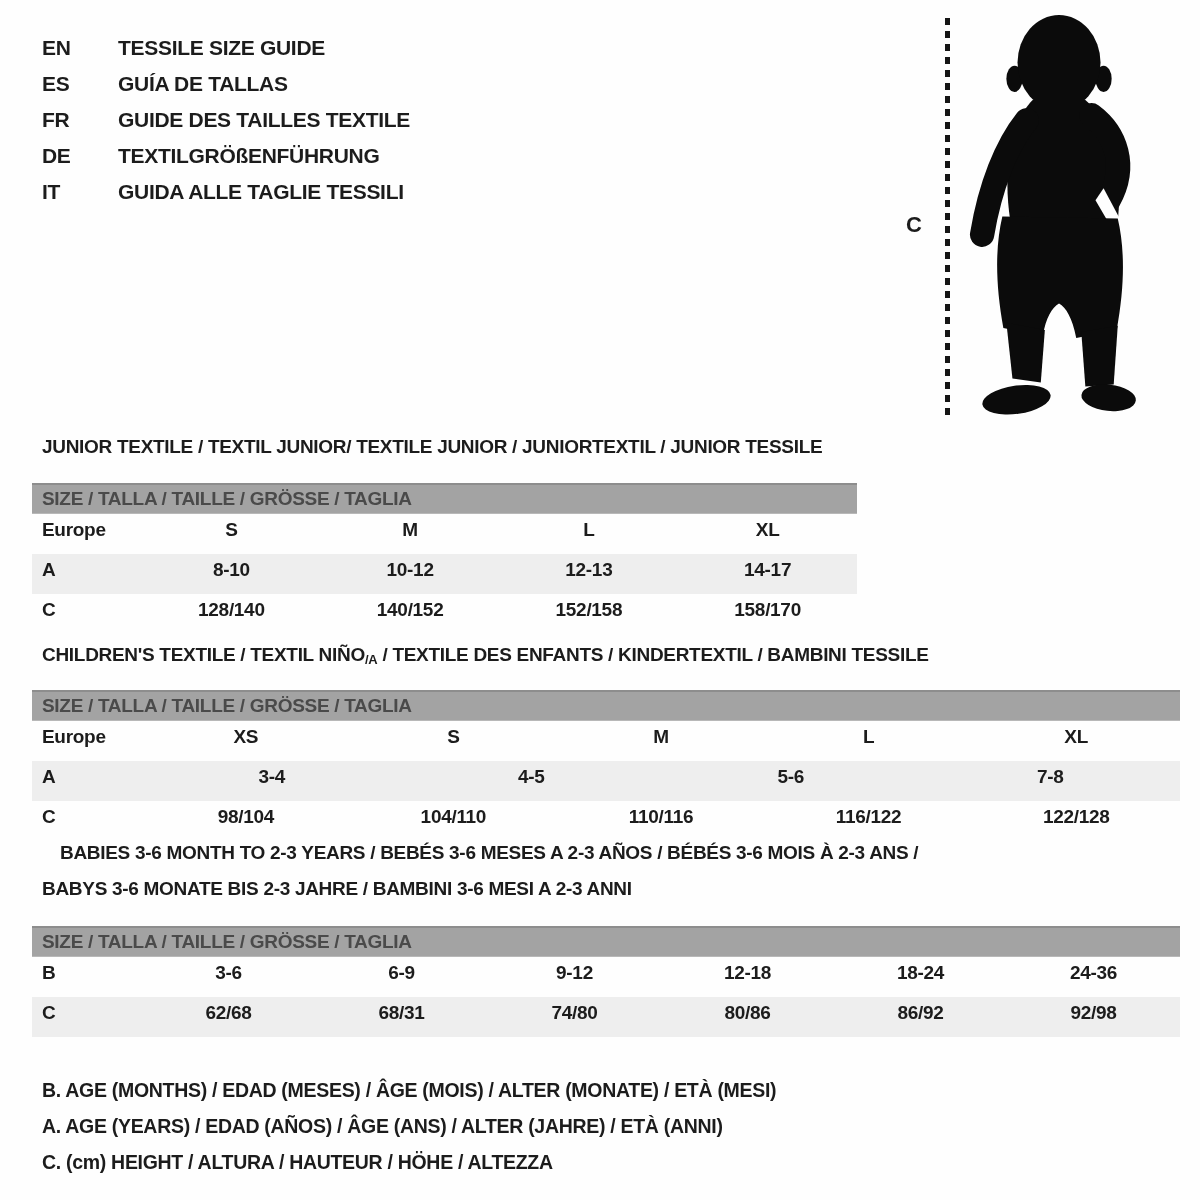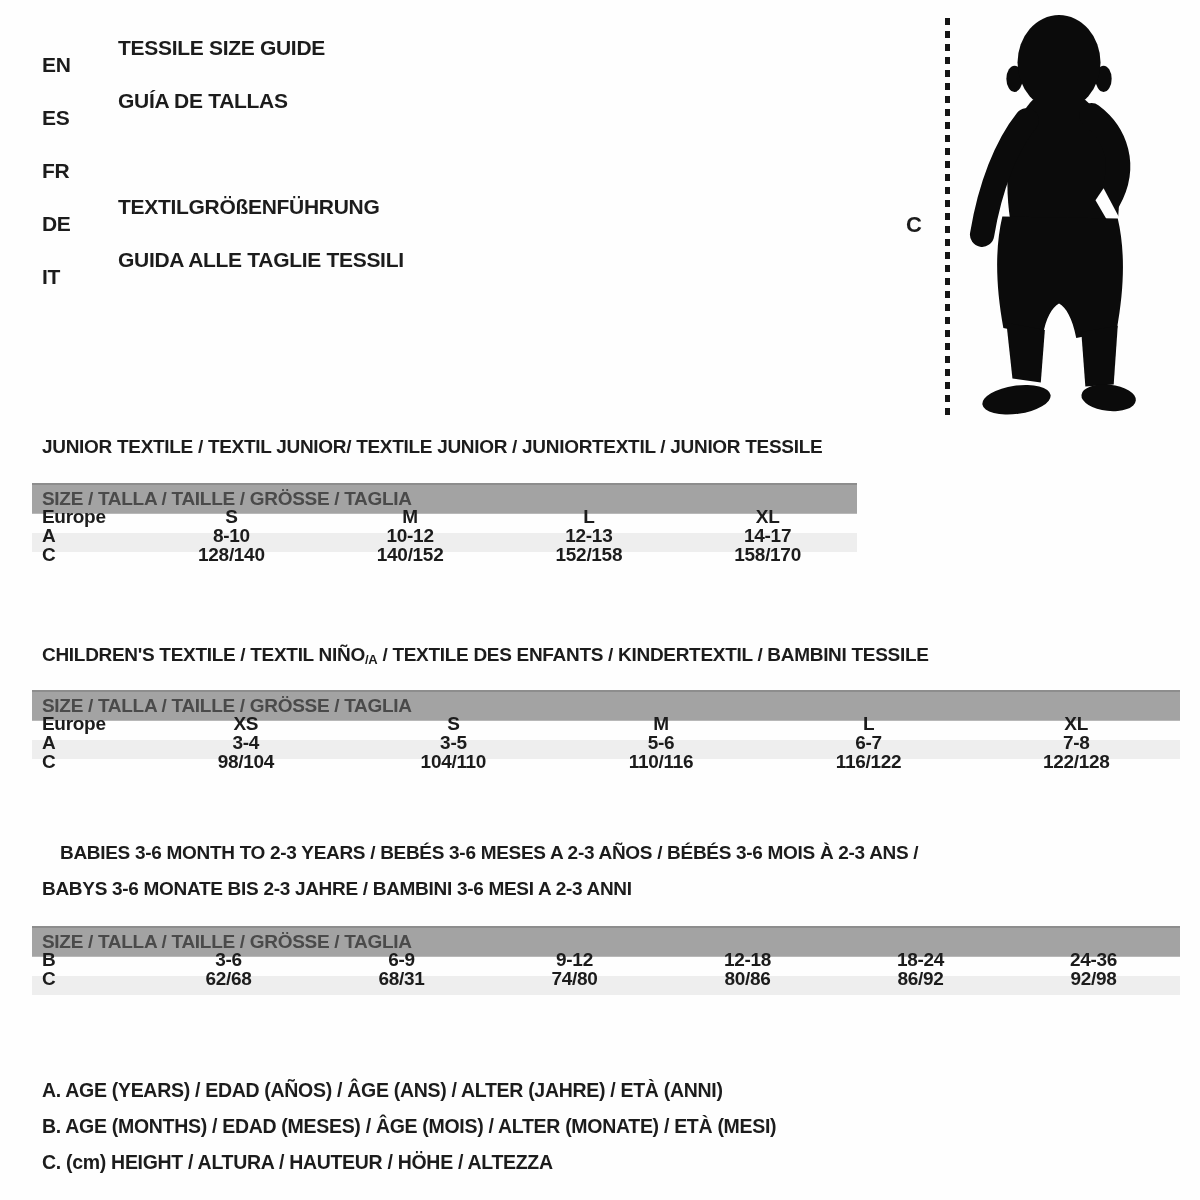--- a/index.html
+++ b/index.html
@@ -3,21 +3,21 @@
 <meta charset="utf-8">
 <style>
   html,body{margin:0;padding:0;background:#ffffff;}
   #page{
     position:relative;width:1200px;height:1200px;background:#fefefe;overflow:hidden;
     font-family:"Liberation Sans",sans-serif;font-weight:700;color:#1c1c1c;letter-spacing:-0.3px;
   }
   
   .languages{position:absolute;top:30px;left:42px;}
   .lang-row{display:flex;line-height:36px;font-size:21px;}
-  .lang-code{width:76px;margin-top:17px;}
+  .lang-code{width:76px;}
   
   .c-label{position:absolute;left:906px;top:212px;font-size:22px;}
   .dash-line{
     position:absolute;left:945px;top:18px;width:5px;height:398px;
     background:repeating-linear-gradient(to bottom,#151515 0 7px,transparent 7px 13px);
   }
   .silhouette{position:absolute;left:962px;top:14px;}
   
   .section-title{position:absolute;left:42px;font-size:19px;white-space:nowrap;}
   #junior-title{top:436px;}
@@ -28,21 +28,21 @@
   
   .size-table{position:absolute;left:32px;}
   #junior-table{top:483px;width:825px;}
   #children-table{top:690px;width:1148px;}
   #babies-table{top:926px;width:1148px;}
   .thead{
     height:28px;line-height:28px;background:#a3a3a3;
     border-top:2px solid #8d8d8d;border-bottom:1px solid #b8b8b8;
     color:#4a4a4a;font-size:19px;padding-left:10px;
   }
-  .trow{display:flex;height:19px;line-height:32px;font-size:19px;align-items:flex-end;}
+  .trow{display:flex;height:40px;line-height:32px;font-size:19px;}
   .trow.alt{background:#eeeeee;}
   .cell-label{width:100px;padding-left:10px;}
   .cell{flex:1;text-align:center;}
   
   .notes{position:absolute;left:42px;top:1072px;font-size:19.5px;line-height:36px;white-space:nowrap;}
 </style>
 </head>
 <body>
 
 <div id="page">
@@ -51,20 +51,21 @@
     <div class="lang-row">
       <span class="lang-code">EN</span>
       <span class="lang-label">TESSILE SIZE GUIDE</span>
     </div>
     <div class="lang-row">
       <span class="lang-code">ES</span>
       <span class="lang-label">GUÍA DE TALLAS</span>
     </div>
     <div class="lang-row">
       <span class="lang-code">FR</span>
+      <span class="lang-label">GUIDE DES TAILLES TEXTILE</span>
     </div>
     <div class="lang-row">
       <span class="lang-code">DE</span>
       <span class="lang-label">TEXTILGRÖßENFÜHRUNG</span>
     </div>
     <div class="lang-row">
       <span class="lang-code">IT</span>
       <span class="lang-label">GUIDA ALLE TAGLIE TESSILI</span>
     </div>
   </div>
@@ -135,23 +136,22 @@
           <div class="cell-label">Europe</div>
           <div class="cell">XS</div>
           <div class="cell">S</div>
           <div class="cell">M</div>
           <div class="cell">L</div>
           <div class="cell">XL</div>
         </div>
         <div class="trow alt">
           <div class="cell-label">A</div>
           <div class="cell">3-4</div>
-          <div class="cell">3-5</div>
+          <div class="cell">4-5</div>
           <div class="cell">5-6</div>
-          <div class="cell">6-7</div>
           <div class="cell">7-8</div>
         </div>
         <div class="trow">
           <div class="cell-label">C</div>
           <div class="cell">98/104</div>
           <div class="cell">104/110</div>
           <div class="cell">110/116</div>
           <div class="cell">116/122</div>
           <div class="cell">122/128</div>
         </div>
@@ -178,18 +178,18 @@
           <div class="cell">68/31</div>
           <div class="cell">74/80</div>
           <div class="cell">80/86</div>
           <div class="cell">86/92</div>
           <div class="cell">92/98</div>
         </div>
       </div>
   </div>
 
   <div class="notes">
+    <div>B. AGE (MONTHS) / EDAD (MESES) / ÂGE (MOIS) / ALTER (MONATE) / ETÀ (MESI)</div>
     <div>A. AGE (YEARS) / EDAD (AÑOS) / ÂGE (ANS) / ALTER (JAHRE) / ETÀ (ANNI)</div>
-    <div>B. AGE (MONTHS) / EDAD (MESES) / ÂGE (MOIS) / ALTER (MONATE) / ETÀ (MESI)</div>
     <div>C. (cm) HEIGHT / ALTURA / HAUTEUR / HÖHE / ALTEZZA</div>
   </div>
 
 </div>
 
 </body></html>

